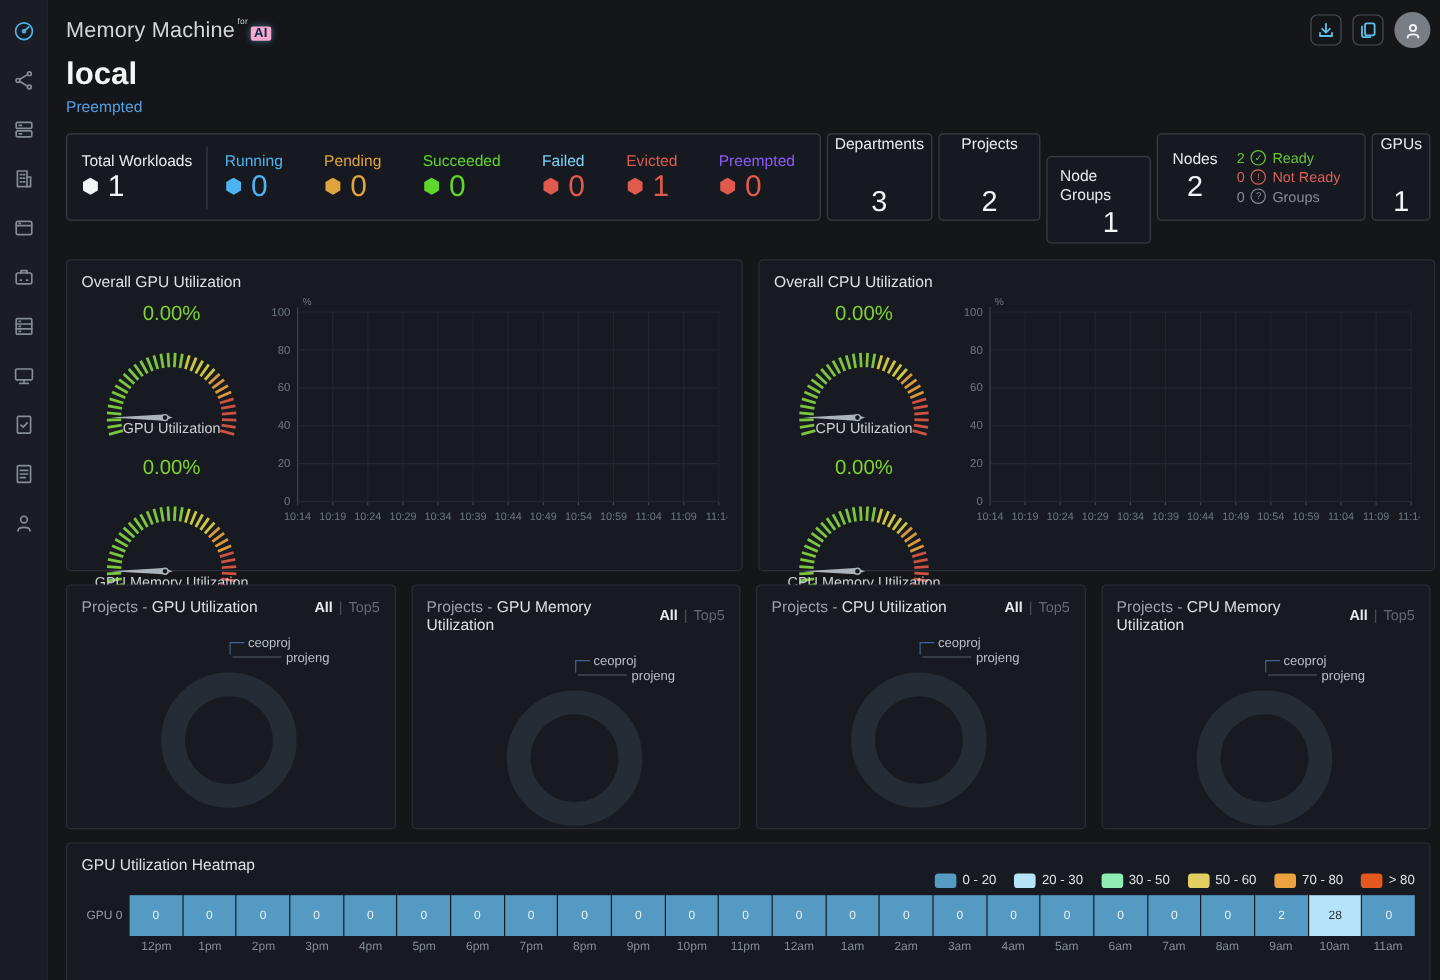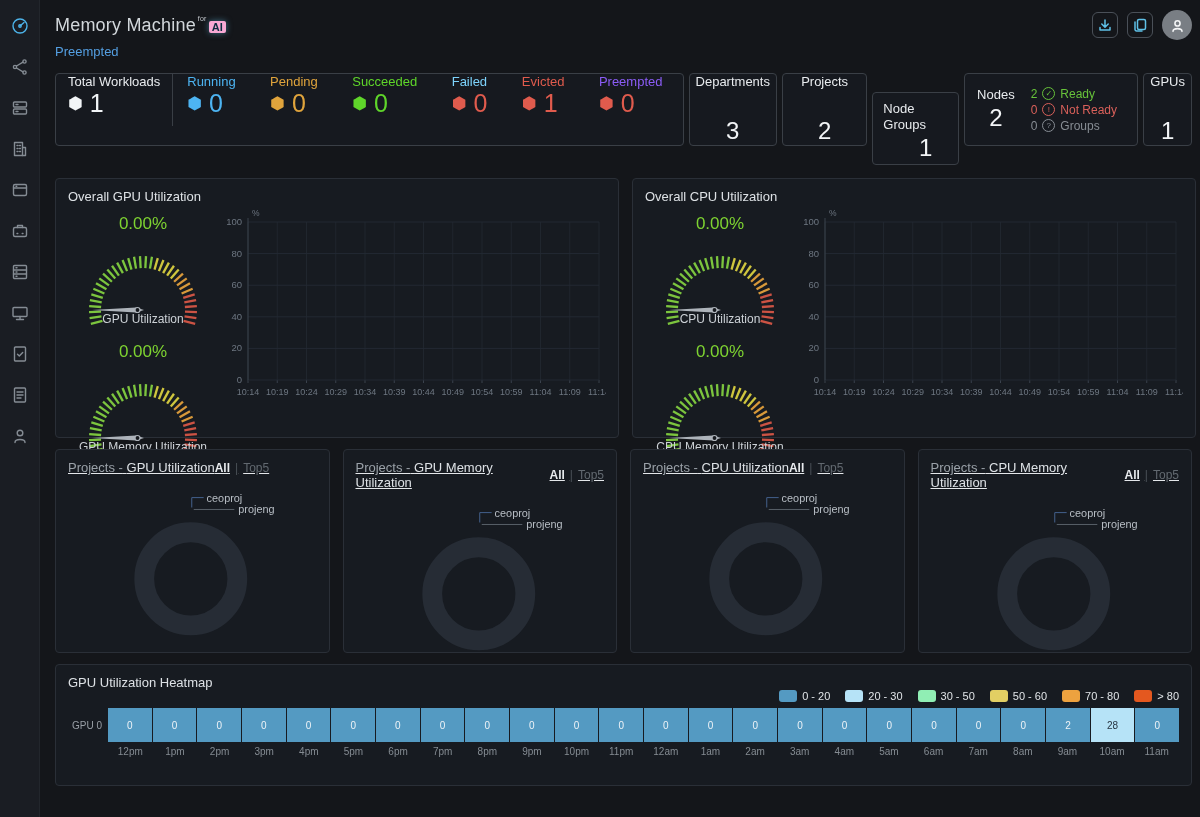--- a/index.html
+++ b/index.html
@@ -25,21 +25,21 @@
             display:flex;align-items:center;justify-content:center;cursor:pointer;padding:0;}
   .icon-btn svg{stroke:#5fc1e8;fill:none;stroke-width:1.5;stroke-linecap:round;stroke-linejoin:round;}
   .avatar{width:30px;height:30px;border-radius:50%;background:#797e84;display:flex;
           align-items:center;justify-content:center;cursor:pointer;}
   .avatar svg{stroke:#f3f4f5;fill:none;stroke-width:1.5;stroke-linecap:round;}
   .page-title{font-size:26px;font-weight:bold;color:#f2f4f6;margin:4px 0 3px;}
   .crumb{font-size:13px;color:#549fe2;text-decoration:none;cursor:pointer;}
   
   .stats-row{display:flex;gap:5px;margin-top:13px;}
   .card{background:#16191f;border:1px solid #3a3f46;border-radius:4px;height:73px;box-sizing:border-box;}
-  .wl-card{width:668px;display:flex;align-items:flex-start;padding:0 12px;}
+  .wl-card{width:668px;display:flex;align-items:center;padding:0 12px;}
   .stat .lbl{font-size:13px;color:#e8ebee;}
   .stat .valrow{display:flex;align-items:center;gap:7px;margin-top:1px;}
   .hex{font-size:17px;line-height:1;}
   .num{font-size:25px;line-height:1.05;}
   .vdiv{width:1px;height:52px;background:#393e45;margin:0 14px 0 12px;}
   .state-stats{display:flex;flex:1;justify-content:space-between;padding-right:8px;}
   .sum-card{display:flex;flex-direction:column;align-items:center;justify-content:space-between;gap:2px;padding:0 6px;}
   .sum-lbl{font-size:13px;color:#e8ebee;text-align:center;line-height:1.2;}
   .sum-val{font-size:24px;color:#f2f4f6;}
   .ng-card{align-items:flex-start;padding:8px 10px 6px;justify-content:flex-start;margin-top:19px;}
@@ -59,21 +59,21 @@
   .overall-body{display:flex;margin-top:2px;}
   .gauge-col{width:150px;display:flex;flex-direction:column;gap:16px;padding-top:8px;}
   .gauge{text-align:center;}
   .gauge-val{color:#7ed331;font-size:17px;}
   .gauge svg{display:block;margin:0 auto;}
   .gauge-lbl{font-size:12px;color:#ccd1d6;margin-top:-14px;}
   .chart-col{flex:1;display:flex;justify-content:flex-end;}
   
   .projects-row{display:flex;gap:13px;margin-top:11px;}
   .project-panel{flex:1;height:204px;padding:10px 12px;}
-  .pp-head{display:flex;align-items:center;text-decoration:underline;}
+  .pp-head{display:flex;justify-content:space-between;align-items:center;}
   .pp-title-prefix{color:#9aa1a8;}
   .pp-filters{font-size:12px;display:flex;gap:5px;align-items:center;}
   .pp-all{color:#e8ebee;font-weight:bold;cursor:pointer;}
   .pp-sep{color:#4a5057;}
   .pp-top5{color:#626970;cursor:pointer;}
   .donut{width:100%;height:160px;margin-top:2px;}
   
   .heatmap-panel{margin-top:11px;height:122px;padding:10px 12px;}
   .hm-legend{display:flex;justify-content:flex-end;gap:15px;align-items:center;margin-top:0px;
              font-size:11px;color:#e0e4e7;}
@@ -182,20 +182,21 @@
         </button>
       <div class="avatar">
         <svg width="17" height="17" viewBox="0 0 16 16">
             <circle cx="8" cy="6" r="2.4"></circle>
             <path d="M3.8 13.5 c0 -3.4 8.4 -3.4 8.4 0"></path>
           </svg>
         </div>
     </div>
   </div>
 
+  <div class="page-title">local</div>
   <a class="crumb">Preempted</a>
 
   
   <section class="stats-row">
     <div class="card wl-card">
       <div class="stat">
         <div class="lbl">Total Workloads</div>
         <div class="valrow">
             <span class="hex" style="color:#f2f5f7">⬢</span>
             <span class="num" style="color:#f2f5f7">1</span>

